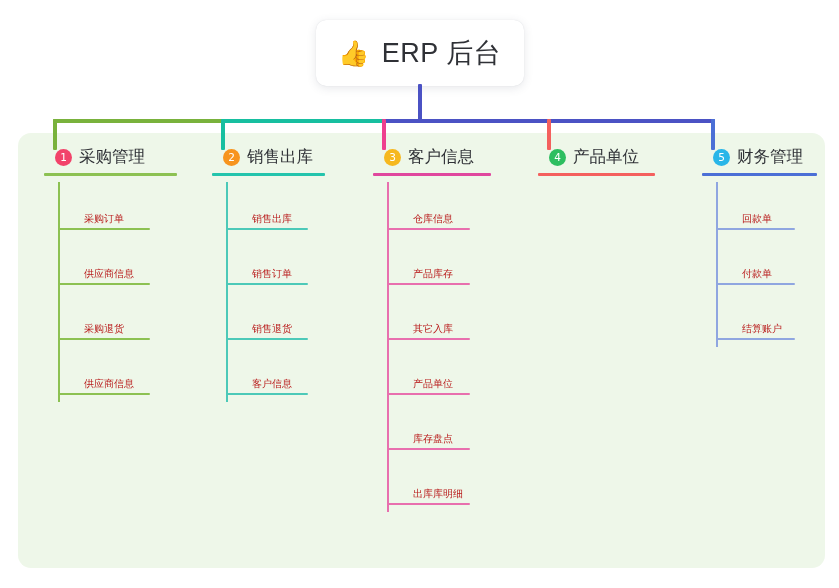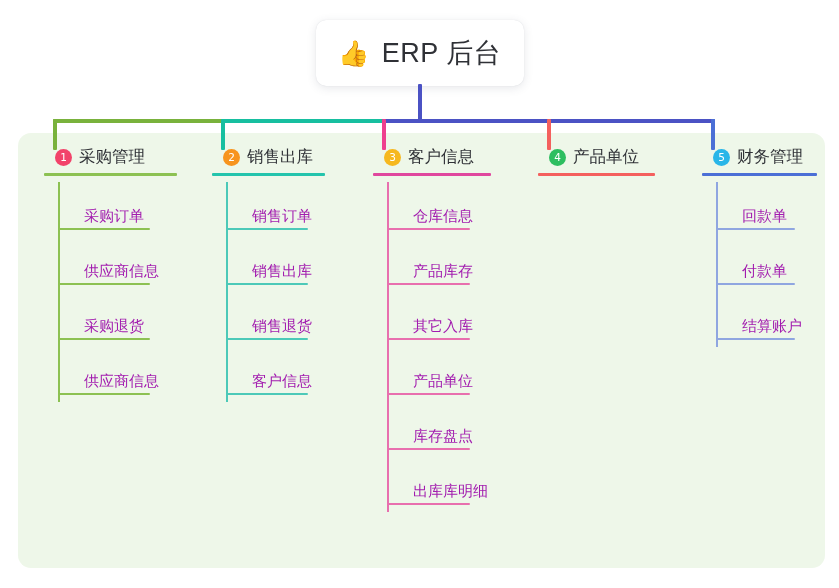--- a/index.html
+++ b/index.html
@@ -39,21 +39,21 @@
     color:#fff;font-size:10.5px;line-height:17px;text-align:center;
     flex:none;font-family:"DejaVu Sans",sans-serif;
   }
   .col-title{font-size:16.5px;color:#2f3136;white-space:nowrap;}
   .head-rule{position:absolute;left:12px;bottom:-2px;height:3px;border-radius:1px;}
 
   .leaves{position:relative;margin-top:8px;padding-left:26px;}
   .leaf{position:relative;height:55px;}
   .leaf-label{
     position:absolute;left:26px;bottom:11px;
-    font-size:15px;color:#a21caf;white-space:nowrap;
+    font-size:10px;color:#b91c1c;white-space:nowrap;
   }
   .leaf-rule{position:absolute;left:0;bottom:7px;height:2px;border-radius:1px;}
   .leaf-spine{position:absolute;left:0;top:0;width:2px;}
 </style>
 </head>
 <body>
 
 <div id="stage">
 
   <div class="root-card">
@@ -107,26 +107,26 @@
       </div>
       <div class="col" style="left: 200px; width: 150px;">
         <div class="col-head">
           <span class="badge" style="background: rgb(247, 148, 30);">2</span>
           <span class="col-title">销售出库</span>
           <div class="head-rule" style="width: 113px; background: rgb(35, 196, 172);"></div>
         </div>
         <div class="leaves">
           <div class="leaf">
             <div class="leaf-spine" style="height: 55px; background: rgb(76, 201, 184);"></div>
+            <div class="leaf-label">销售出库</div>
+            <div class="leaf-rule" style="width: 82px; background: rgb(76, 201, 184);"></div>
+          </div>
+          <div class="leaf">
+            <div class="leaf-spine" style="height: 55px; background: rgb(76, 201, 184);"></div>
             <div class="leaf-label">销售订单</div>
-            <div class="leaf-rule" style="width: 82px; background: rgb(76, 201, 184);"></div>
-          </div>
-          <div class="leaf">
-            <div class="leaf-spine" style="height: 55px; background: rgb(76, 201, 184);"></div>
-            <div class="leaf-label">销售出库</div>
             <div class="leaf-rule" style="width: 82px; background: rgb(76, 201, 184);"></div>
           </div>
           <div class="leaf">
             <div class="leaf-spine" style="height: 55px; background: rgb(76, 201, 184);"></div>
             <div class="leaf-label">销售退货</div>
             <div class="leaf-rule" style="width: 82px; background: rgb(76, 201, 184);"></div>
           </div>
           <div class="leaf">
             <div class="leaf-spine" style="height: 55px; background: rgb(76, 201, 184);"></div>
             <div class="leaf-label">客户信息</div>

